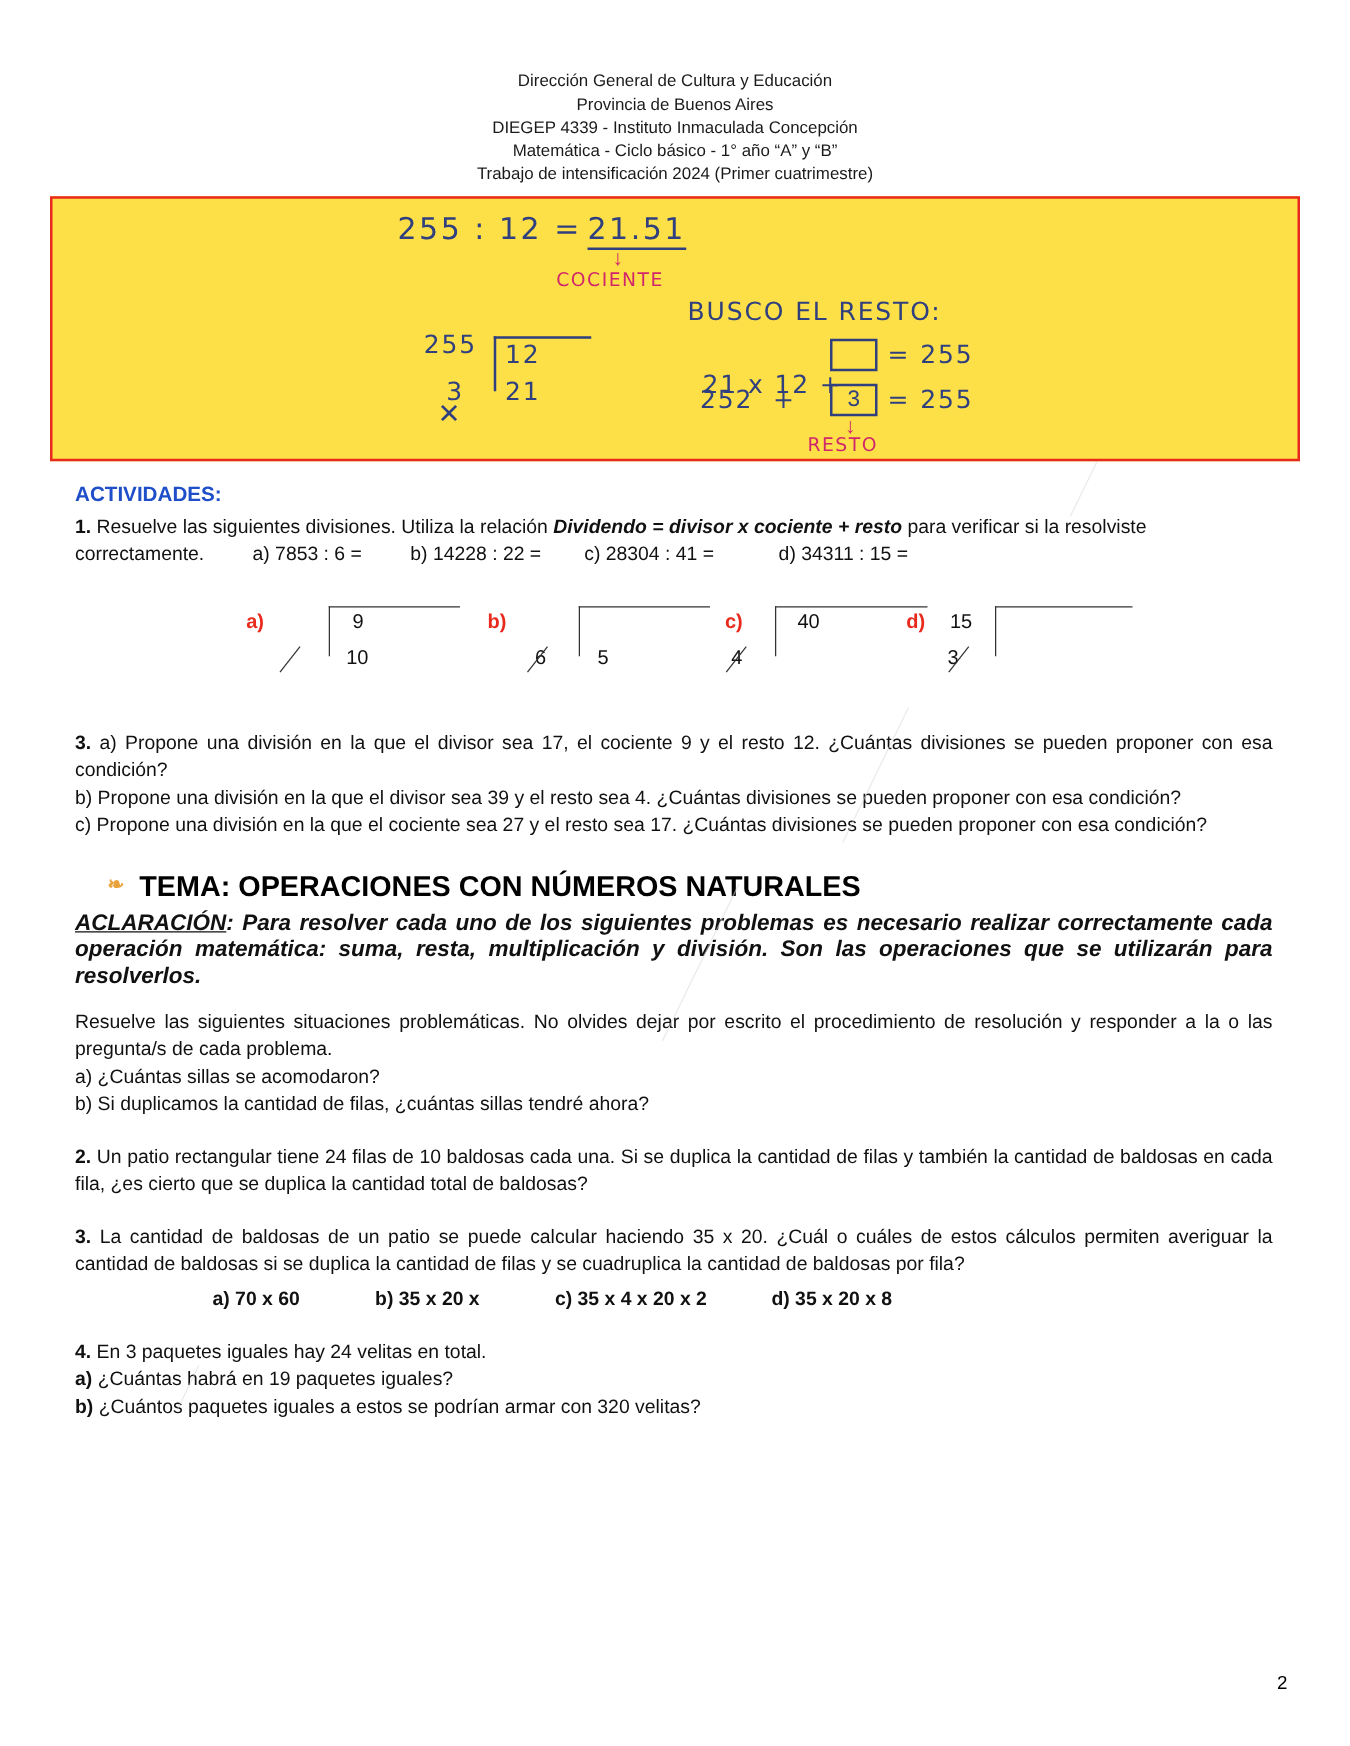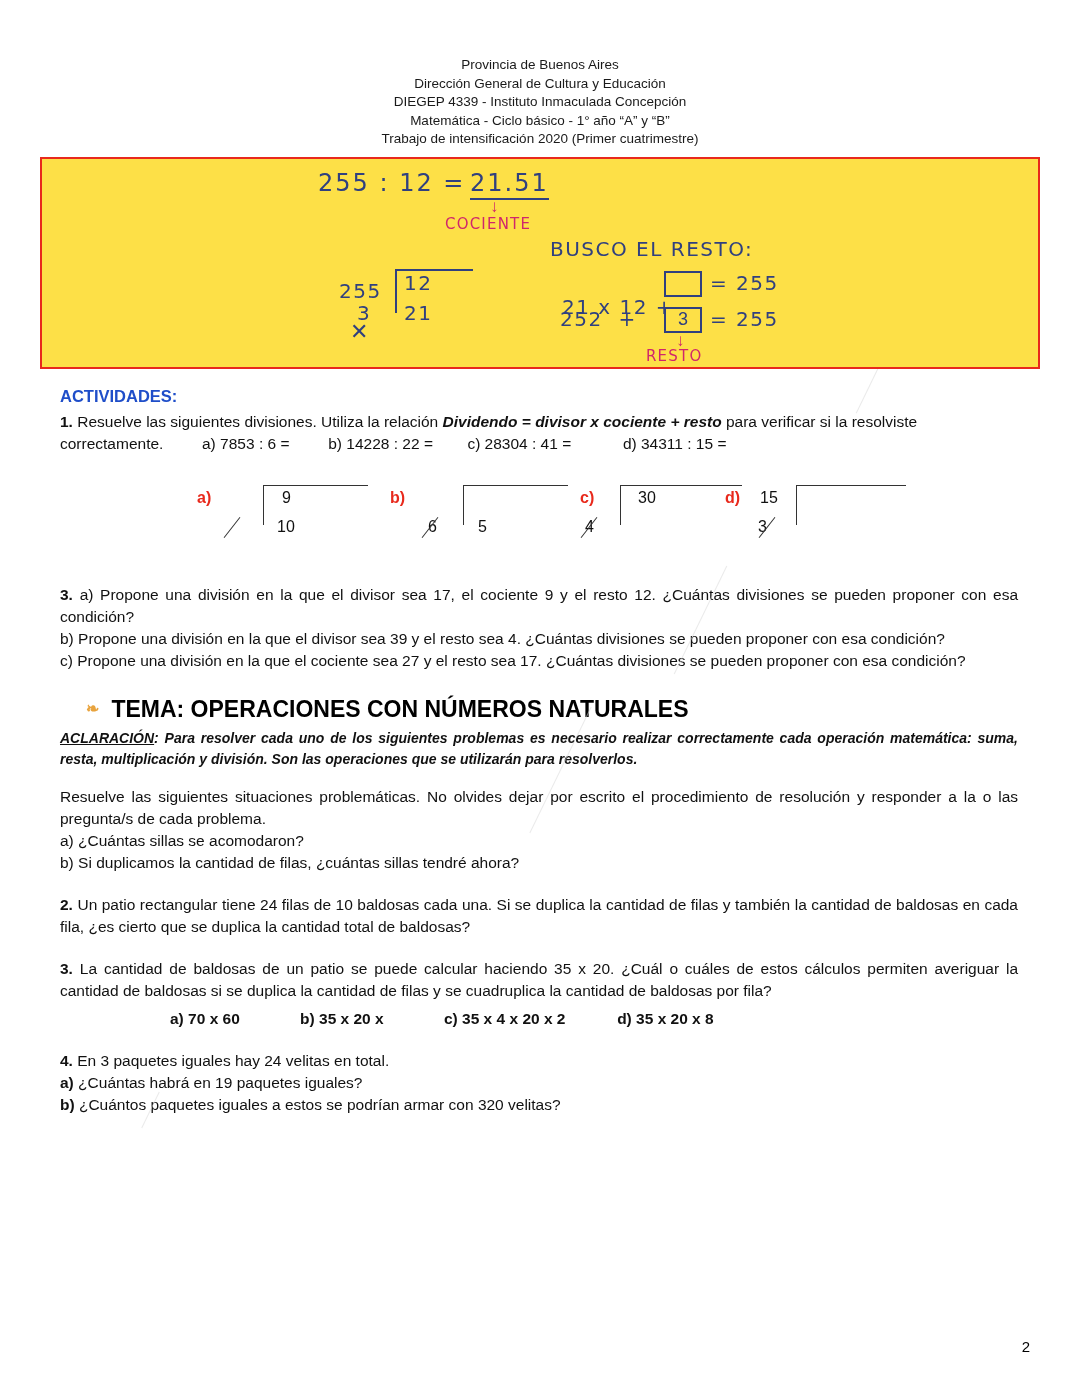--- a/index.html
+++ b/index.html
@@ -145,21 +145,21 @@
     color: #000;
     display: flex;
     align-items: center;
     gap: 12px;
   }
   .tema .bullet { color: #e8a33d; font-size: 16px; }
   .aclara {
     margin-top: 8px;
     font-style: italic;
     font-weight: bold;
-    font-size: 14px;
+    font-size: 18px;
     line-height: 21px;
     text-align: justify;
   }
   .aclara u { text-decoration: underline; }
 
   .opts {
     margin-top: 6px;
     font-weight: bold;
     white-space: pre;
     padding-left: 110px;
@@ -184,35 +184,35 @@
 <body>
 
 <div class="page">
 
   <div class="artifact" style="left:868px;top:360px;width:1px;height:56px;transform:rotate(26deg);"></div>
   <div class="artifact" style="left:700px;top:560px;width:1px;height:120px;transform:rotate(26deg);"></div>
   <div class="artifact" style="left:560px;top:700px;width:1px;height:140px;transform:rotate(26deg);"></div>
   <div class="artifact" style="left:150px;top:1090px;width:1px;height:40px;transform:rotate(26deg);"></div>
 
   <div class="header">
+    <div>Dirección General de Cultura y Educación</div>
     <div>Provincia de Buenos Aires</div>
-    <div>Dirección General de Cultura y Educación</div>
     <div>DIEGEP 4339 - Instituto Inmaculada Concepción</div>
     <div>Matemática - Ciclo básico - 1° año “A” y “B”</div>
-    <div>Trabajo de intensificación 2020 (Primer cuatrimestre)</div>
+    <div>Trabajo de intensificación 2024 (Primer cuatrimestre)</div>
   </div>
 
   <div class="hand-box">
 
     <span class="hw blue big" style="left:276px;top:10px;">255 : 12 =</span>
     <span class="hw blue big underline-q" style="left:428px;top:10px;">21.51</span>
     <span class="arrow-down" style="left:448px;top:38px;">↓</span>
     <span class="hw red sm" style="left:403px;top:56px;">COCIENTE</span>
 
-    <span class="hw blue mid" style="left:297px;top:120px;">255</span>
+    <span class="hw blue mid" style="left:297px;top:104px;">255</span>
     <div class="div-bracket" style="left:353px;top:110px;width:78px;height:44px;border-right:0;border-bottom:0;"></div>
     <span class="hw blue mid" style="left:362px;top:112px;">12</span>
     <span class="hw blue mid" style="left:362px;top:142px;">21</span>
     <span class="hw blue mid" style="left:315px;top:142px;">3</span>
     <span class="hw blue" style="left:308px;top:160px;font-size:22px;">✕<br></span>
 
     <span class="hw blue mid" style="left:508px;top:78px;">BUSCO EL RESTO:</span>
     <span class="hw blue mid" style="left:520px;top:112px;margin-top:24px;">21 x 12 +</span>
     <span class="small-box" style="position:absolute;left:622px;top:112px;"></span>
     <span class="hw blue mid" style="left:668px;top:112px;">= 255</span>
@@ -245,21 +245,21 @@
       <div class="slash" style="left:159px;top:58px;"></div>
 
       <span class="lbl" style="left:330px;top:18px;">b)</span>
       <div class="bracket" style="left:403px;top:16px;width:105px;height:40px;"></div>
       <span class="dnum" style="left:368px;top:47px;">6</span>
       <span class="dnum" style="left:418px;top:47px;">5</span>
       <div class="slash" style="left:357px;top:58px;"></div>
 
       <span class="lbl" style="left:520px;top:18px;">c)</span>
       <div class="bracket" style="left:560px;top:16px;width:122px;height:40px;"></div>
-      <span class="dnum" style="left:578px;top:18px;">30</span>
+      <span class="dnum" style="left:578px;top:18px;">40</span>
       <span class="dnum" style="left:525px;top:47px;">4</span>
       <div class="slash" style="left:516px;top:58px;"></div>
 
       <span class="lbl" style="left:665px;top:18px;">d)</span>
       <div class="bracket" style="left:736px;top:16px;width:110px;height:40px;"></div>
       <span class="dnum" style="left:700px;top:18px;">15</span>
       <span class="dnum" style="left:698px;top:47px;">3</span>
       <div class="slash" style="left:694px;top:58px;"></div>
     </div>
 

